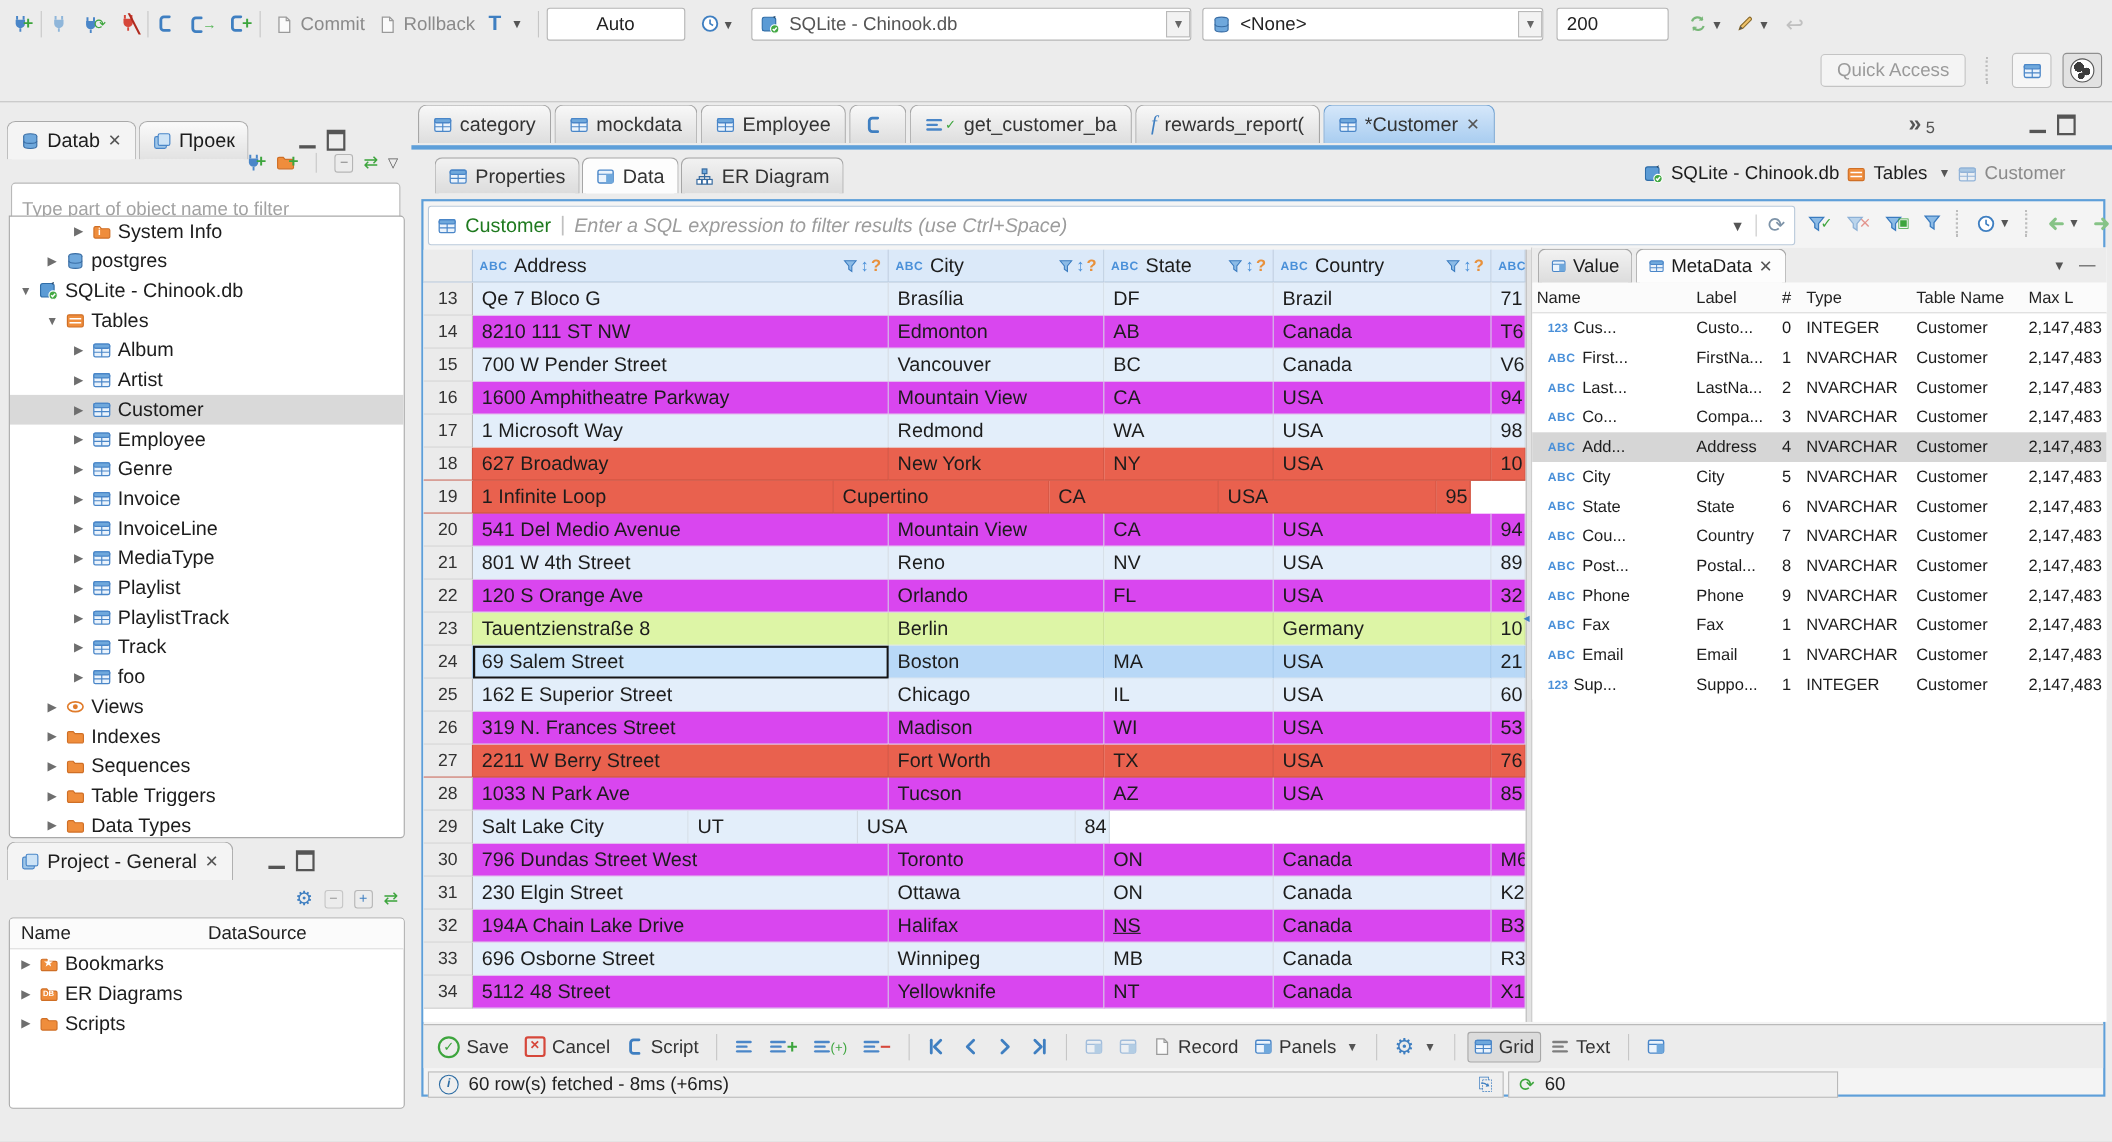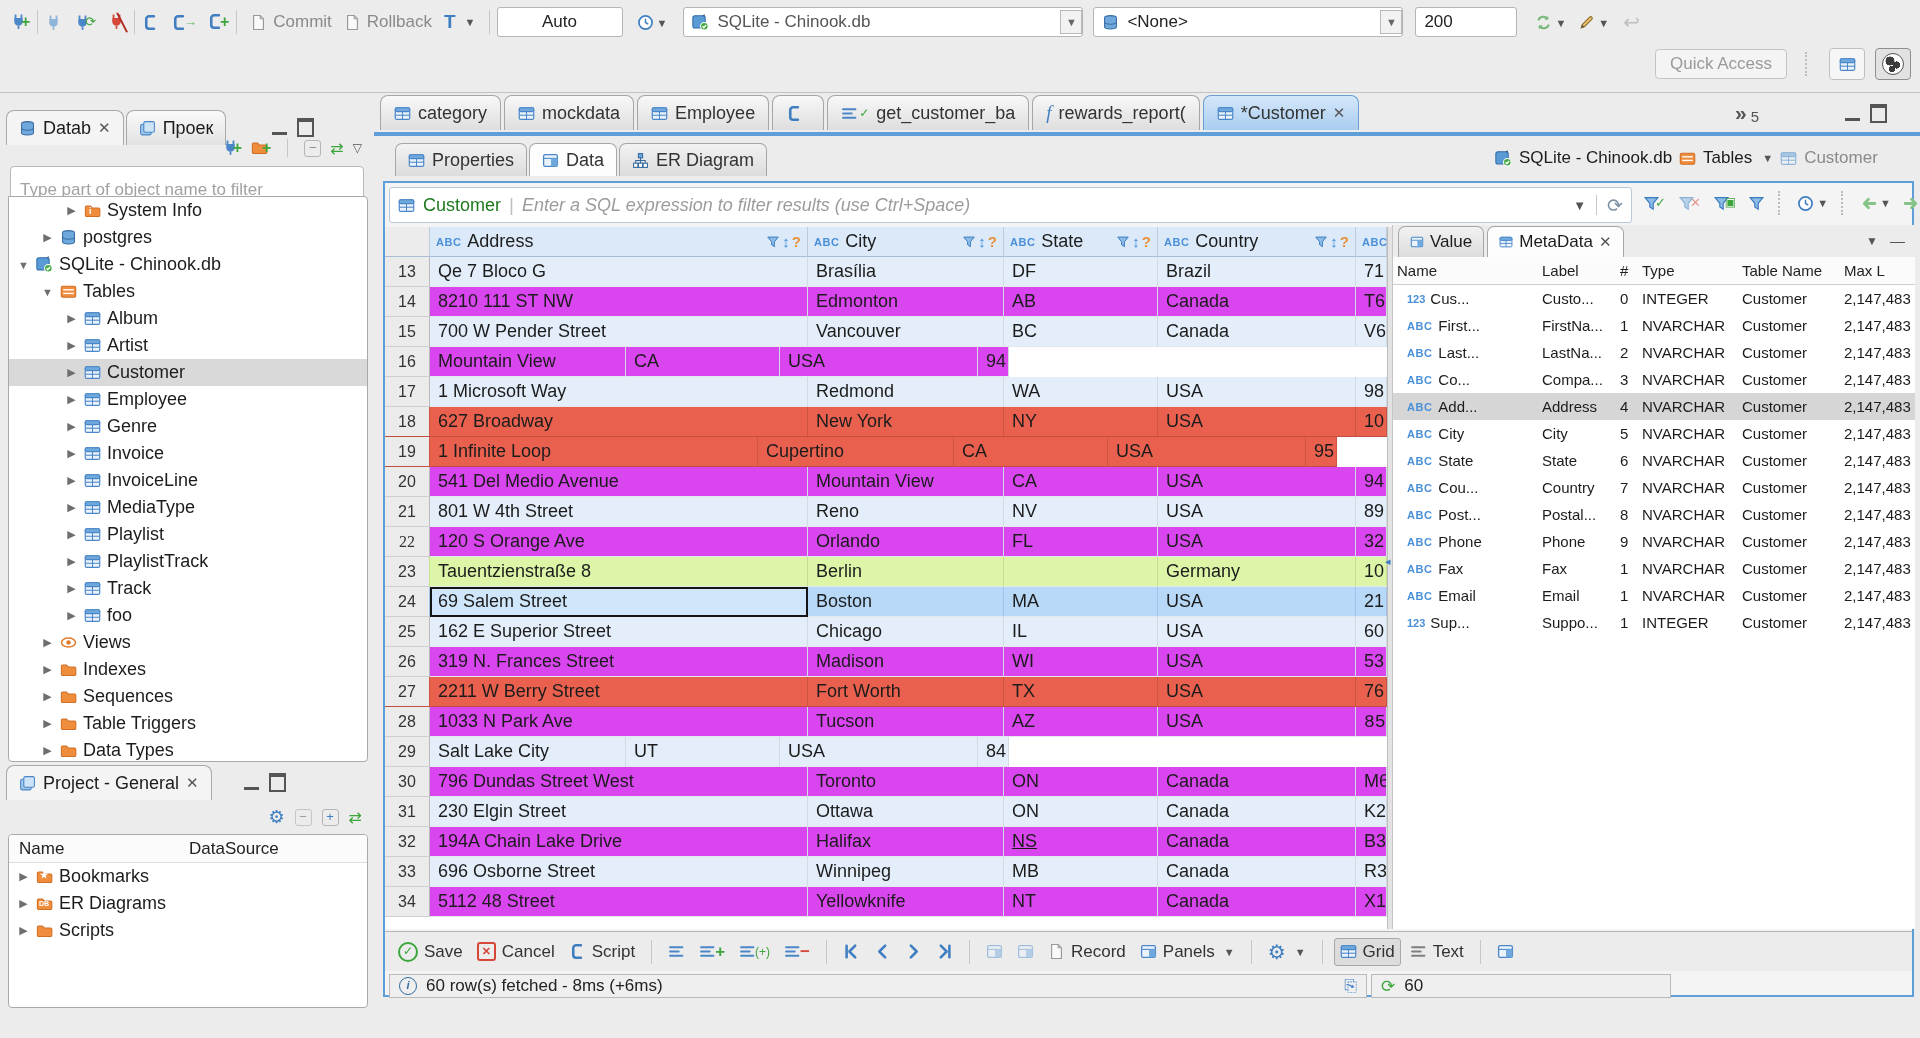--- a/index.html
+++ b/index.html
@@ -810,20 +810,21 @@
         <div class="grow blue" style="top: 60px;">
           <div class="gcell gutter" style="width: 45px; height: 30px;">15</div>
           <div class="gcell" style="width: 378px; height: 30px;">700 W Pender Street</div>
           <div class="gcell" style="width: 196px; height: 30px;">Vancouver</div>
           <div class="gcell" style="width: 154px; height: 30px;">BC</div>
           <div class="gcell" style="width: 198px; height: 30px;">Canada</div>
           <div class="gcell" style="width: 31px; height: 30px;">V6</div>
         </div>
         <div class="grow white" style="top: 90px;">
           <div class="gcell gutter" style="width: 45px; height: 30px;">16</div>
+          <div class="gcell" style="width: 378px; height: 30px;">1600 Amphitheatre Parkway</div>
           <div class="gcell" style="width: 196px; height: 30px;">Mountain View</div>
           <div class="gcell" style="width: 154px; height: 30px;">CA</div>
           <div class="gcell" style="width: 198px; height: 30px;">USA</div>
           <div class="gcell" style="width: 31px; height: 30px;">94</div>
         </div>
         <div class="grow blue" style="top: 120px;">
           <div class="gcell gutter" style="width: 45px; height: 30px;">17</div>
           <div class="gcell" style="width: 378px; height: 30px;">1 Microsoft Way</div>
           <div class="gcell" style="width: 196px; height: 30px;">Redmond</div>
           <div class="gcell" style="width: 154px; height: 30px;">WA</div>
@@ -856,21 +857,21 @@
         </div>
         <div class="grow blue" style="top: 240px;">
           <div class="gcell gutter" style="width: 45px; height: 30px;">21</div>
           <div class="gcell" style="width: 378px; height: 30px;">801 W 4th Street</div>
           <div class="gcell" style="width: 196px; height: 30px;">Reno</div>
           <div class="gcell" style="width: 154px; height: 30px;">NV</div>
           <div class="gcell" style="width: 198px; height: 30px;">USA</div>
           <div class="gcell" style="width: 31px; height: 30px;">89</div>
         </div>
         <div class="grow white" style="top: 270px;">
-          <div class="gcell gutter" style="width: 45px; height: 30px; font-family: Liberation Serif, serif;">22</div>
+          <div class="gcell gutter" style="width: 45px; height: 30px;">22</div>
           <div class="gcell" style="width: 378px; height: 30px;">120 S Orange Ave</div>
           <div class="gcell" style="width: 196px; height: 30px;">Orlando</div>
           <div class="gcell" style="width: 154px; height: 30px;">FL</div>
           <div class="gcell" style="width: 198px; height: 30px;">USA</div>
           <div class="gcell" style="width: 31px; height: 30px;">32</div>
         </div>
         <div class="grow green" style="top: 300px;">
           <div class="gcell gutter" style="width: 45px; height: 30px;">23</div>
           <div class="gcell" style="width: 378px; height: 30px;">Tauentzienstraße 8</div>
           <div class="gcell" style="width: 196px; height: 30px;">Berlin</div>
@@ -909,21 +910,21 @@
           <div class="gcell" style="width: 154px; height: 30px;">TX</div>
           <div class="gcell" style="width: 198px; height: 30px;">USA</div>
           <div class="gcell" style="width: 31px; height: 30px;">76</div>
         </div>
         <div class="grow white" style="top: 450px;">
           <div class="gcell gutter" style="width: 45px; height: 30px;">28</div>
           <div class="gcell" style="width: 378px; height: 30px;">1033 N Park Ave</div>
           <div class="gcell" style="width: 196px; height: 30px;">Tucson</div>
           <div class="gcell" style="width: 154px; height: 30px;">AZ</div>
           <div class="gcell" style="width: 198px; height: 30px;">USA</div>
-          <div class="gcell" style="width: 31px; height: 30px; font-family: Liberation Mono, monospace;">85</div>
+          <div class="gcell" style="width: 31px; height: 30px;">85</div>
         </div>
         <div class="grow blue" style="top: 480px;">
           <div class="gcell gutter" style="width: 45px; height: 30px;">29</div>
           <div class="gcell" style="width: 196px; height: 30px;">Salt Lake City</div>
           <div class="gcell" style="width: 154px; height: 30px;">UT</div>
           <div class="gcell" style="width: 198px; height: 30px;">USA</div>
           <div class="gcell" style="width: 31px; height: 30px;">84</div>
         </div>
         <div class="grow white" style="top: 510px;">
           <div class="gcell gutter" style="width: 45px; height: 30px;">30</div>

